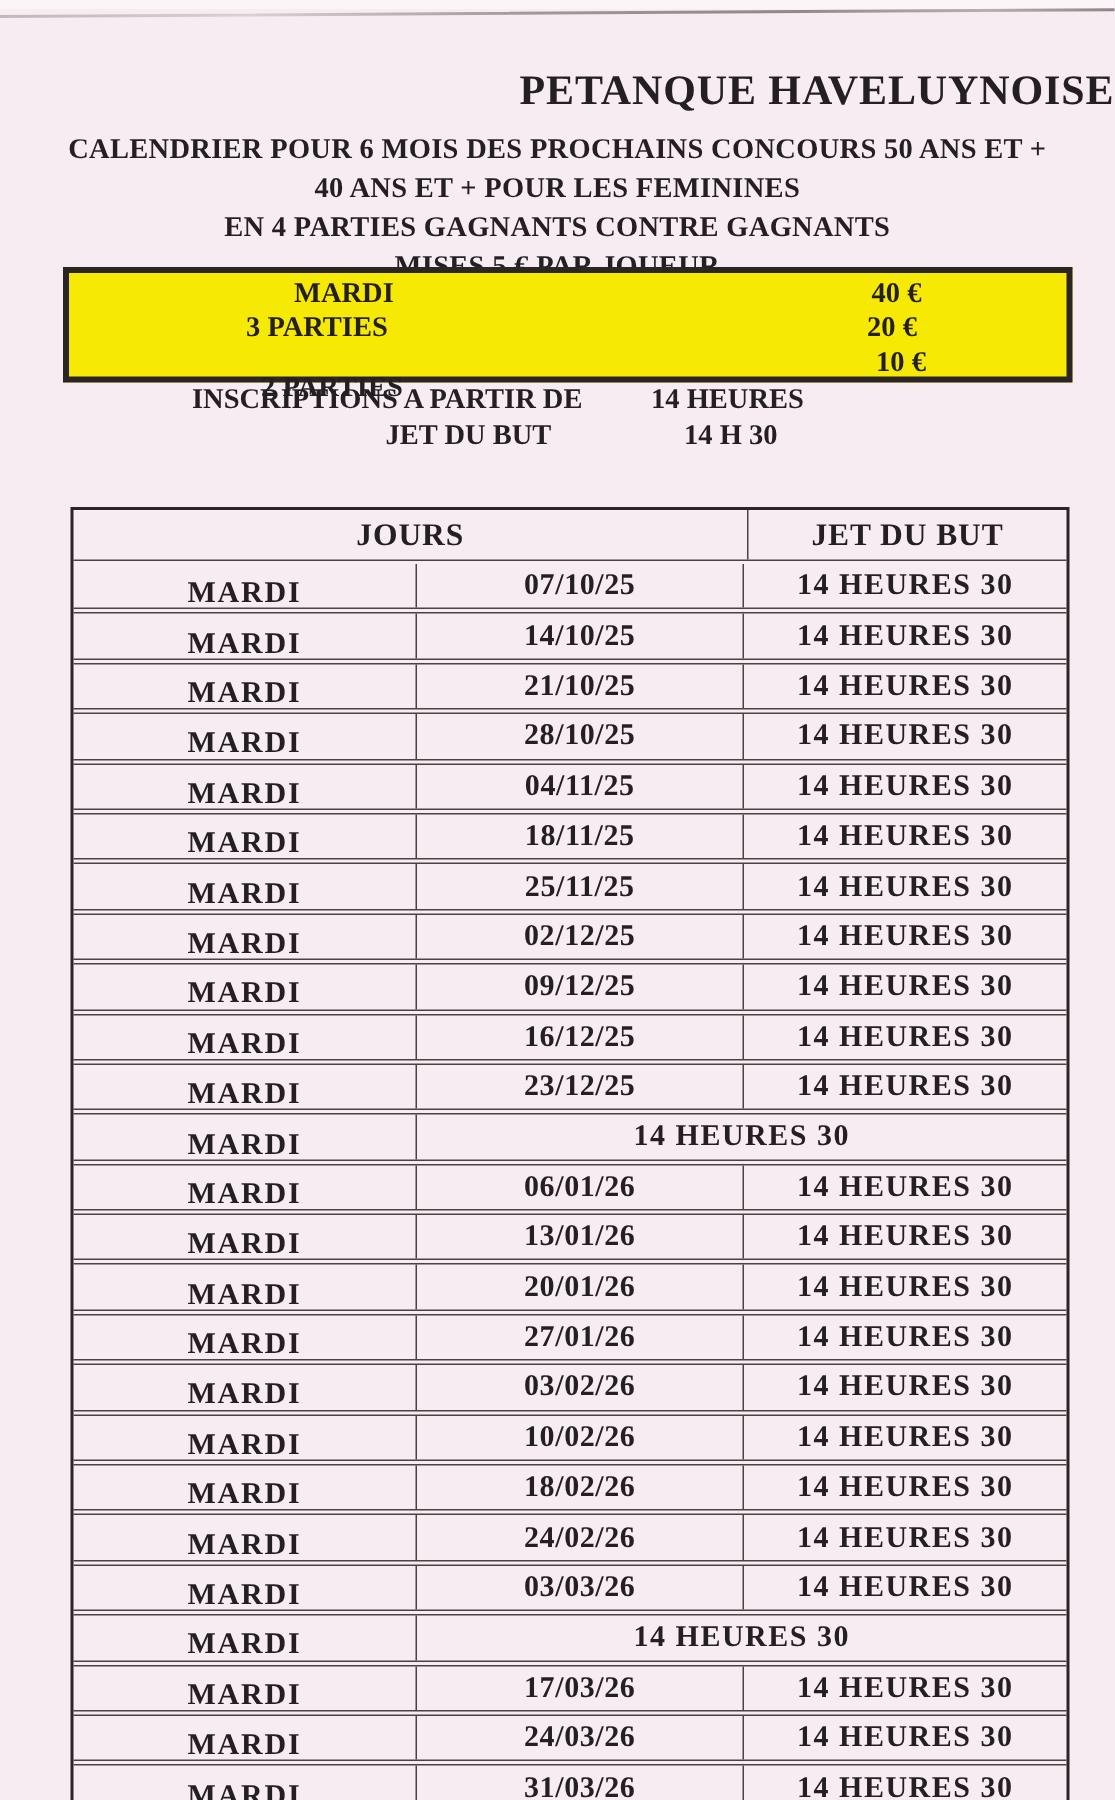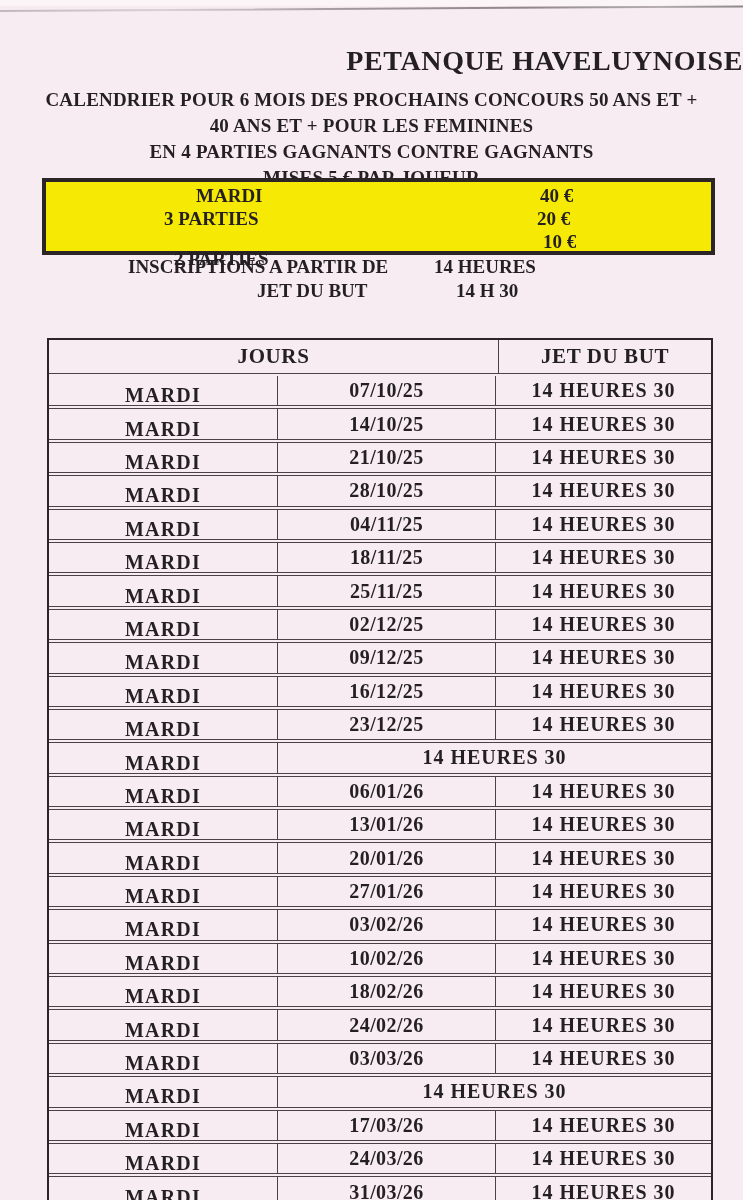--- a/index.html
+++ b/index.html
@@ -28,21 +28,21 @@
   .prize-box{
     position:absolute;left:42px;top:178px;width:673px;height:77px;
     background:var(--yellow);border:4px solid var(--border);box-sizing:border-box;
   }
   .pline{position:relative;height:23px;font-size:19px;}
   .pline.pl0{margin-top:3px;}
   .prix{position:absolute;left:150px;}
   .pl0 .plabel{position:absolute;left:232px;}
   .pl1 .plabel{position:absolute;left:118px;}
   .pl2 .plabel{position:absolute;left:128px;margin-top:17px;}
-  .pamount{position:absolute;}
+  .pamount{position:absolute;margin-left:41px;}
   .pl0 .pamount{left:494px;}
   .pl1 .pamount{left:491px;}
   .pl2 .pamount{left:497px;}
   .reg{position:absolute;top:256px;left:0;width:100%;font-size:19px;}
   .rline{position:relative;height:24px;}
   .rlabel1{position:absolute;left:128px;}
   .rvalue1{position:absolute;left:434px;}
   .rlabel2{position:absolute;left:257px;}
   .rvalue2{position:absolute;left:456px;}
   .table{

